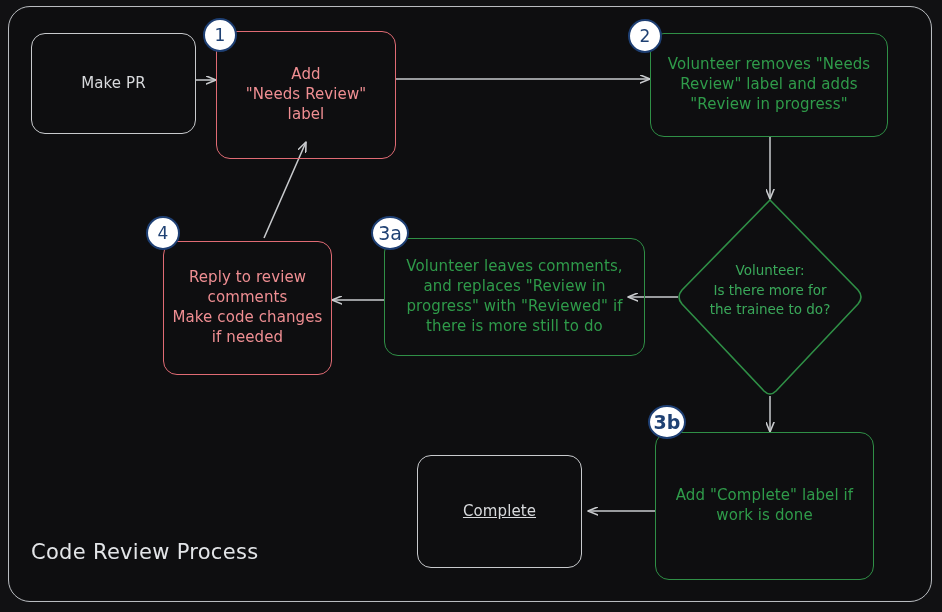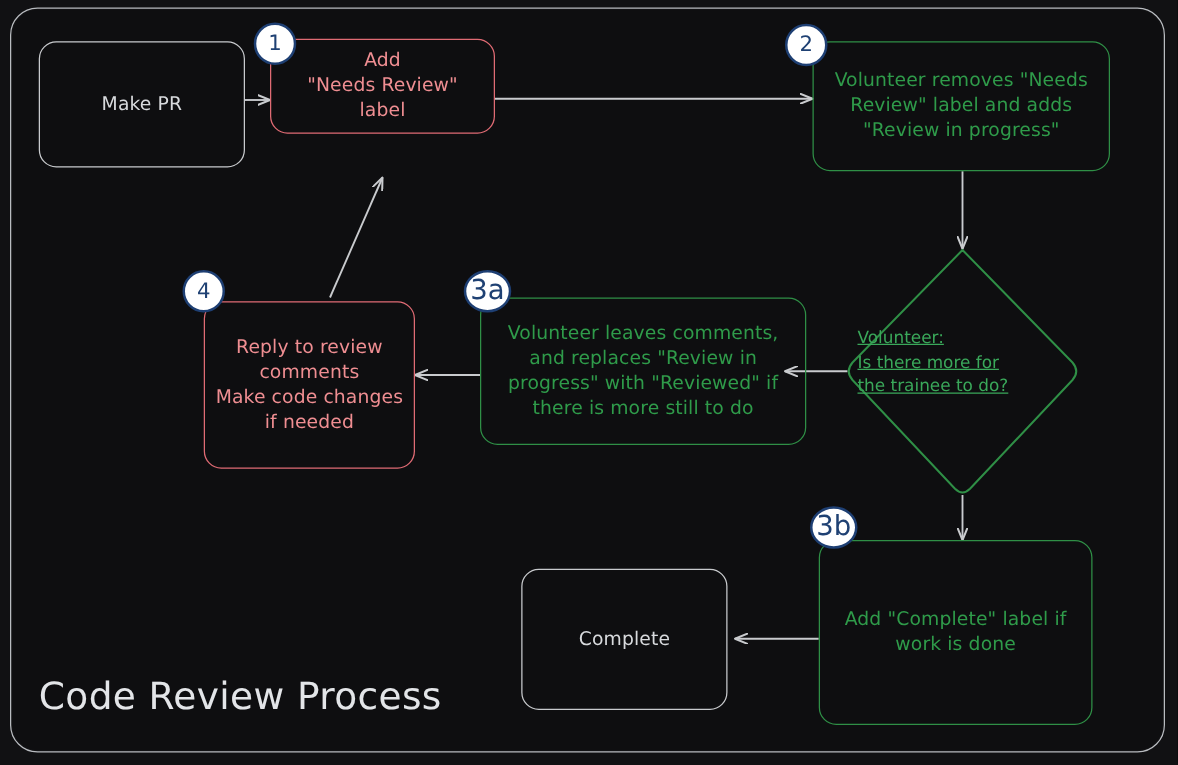--- a/index.html
+++ b/index.html
@@ -60,48 +60,48 @@
   }
   .node-green {
     border: 1.6px solid #2f8f46;
     color: #2f9b4a;
     font-size: 15px;
   }
   .diamond-label {
     position: absolute;
     color: #3aa85a;
     font-size: 13.5px;
+    text-align: center;
     line-height: 1.45;
     white-space: pre-line;
     pointer-events: none;
-    text-decoration: underline;
   }
   .badge {
     position: absolute;
     width: 34px;
     height: 34px;
     border-radius: 50%;
     background: #ffffff;
     border: 2.2px solid #1e3f73;
     color: #1f4173;
     font-size: 17px;
     font-weight: 400;
     display: flex;
     align-items: center;
     justify-content: center;
     line-height: 1;
     box-sizing: border-box;
   }
-  .badge.wide { width: 38px; height: 34px; border-radius: 50%; font-size: 22px; }
+  .badge.wide { width: 38px; height: 34px; border-radius: 50%; font-size: 19px; }
   #title {
     position: absolute;
     left: 31px;
     top: 540px;
     color: #e3e5e8;
-    font-size: 30px;
+    font-size: 21px;
     letter-spacing: 0.3px;
     white-space: nowrap;
   }
 </style>
 </head>
 <body>
 
 <div id="stage">
 
   <div id="frame"></div>
@@ -131,21 +131,21 @@
       <line x1="655" y1="511" x2="588" y2="511" marker-end="url(#arrowhead)"></line>
     </g>
 
     <path d="M 770 200 L 858 290 Q 864 297 858 304 L 776 391 Q 770 397 764 391 L 682 304 Q 676 297 682 290 Z" fill="none" stroke="#2f8f46" stroke-width="1.6" stroke-linejoin="round"></path>
   </svg>
 
   <div class="node node-plain" style="left:31px; top:33px; width:165px; height:101px;">
     <span class="txt">Make PR</span>
   </div>
 
-  <div class="node node-red" style="left:216px; top:31px; width:180px; height:76px;">
+  <div class="node node-red" style="left:216px; top:31px; width:180px; height:128px;">
     <span class="txt">Add
 "Needs Review"
 label</span>
   </div>
 
   <div class="node node-green" style="left:650px; top:33px; width:238px; height:104px;">
     <span class="txt">Volunteer removes "Needs
 Review" label and adds
 "Review in progress"</span>
   </div>
@@ -166,37 +166,37 @@
 comments
 Make code changes
 if needed</span>
   </div>
 
   <div class="node node-green" style="left:655px; top:432px; width:219px; height:148px;">
     <span class="txt">Add "Complete" label if
 work is done</span>
   </div>
 
-  <div class="node node-plain" style="left:417px; top:455px; width:165px; height:113px;">
+  <div class="node node-plain" style="left:417px; top:455px; width:165px; height:113px;text-decoration:underline;">
     <span class="txt">Complete</span>
   </div>
 
   <div class="badge" style="left:203px; top:18px;">
     <span>1</span>
   </div>
 
   <div class="badge" style="left:628px; top:19px;">
     <span>2</span>
   </div>
 
   <div class="badge wide" style="left:371px; top:216px;">
     <span>3a</span>
   </div>
 
-  <div class="badge wide" style="left:648px; top:405px;">
+  <div class="badge wide" style="left:648px; top:405px;font-weight:bold;">
     <span>3b</span>
   </div>
 
   <div class="badge" style="left:146px; top:216px;">
     <span>4</span>
   </div>
 
   <div id="title">Code Review Process</div>
 
 </div>

